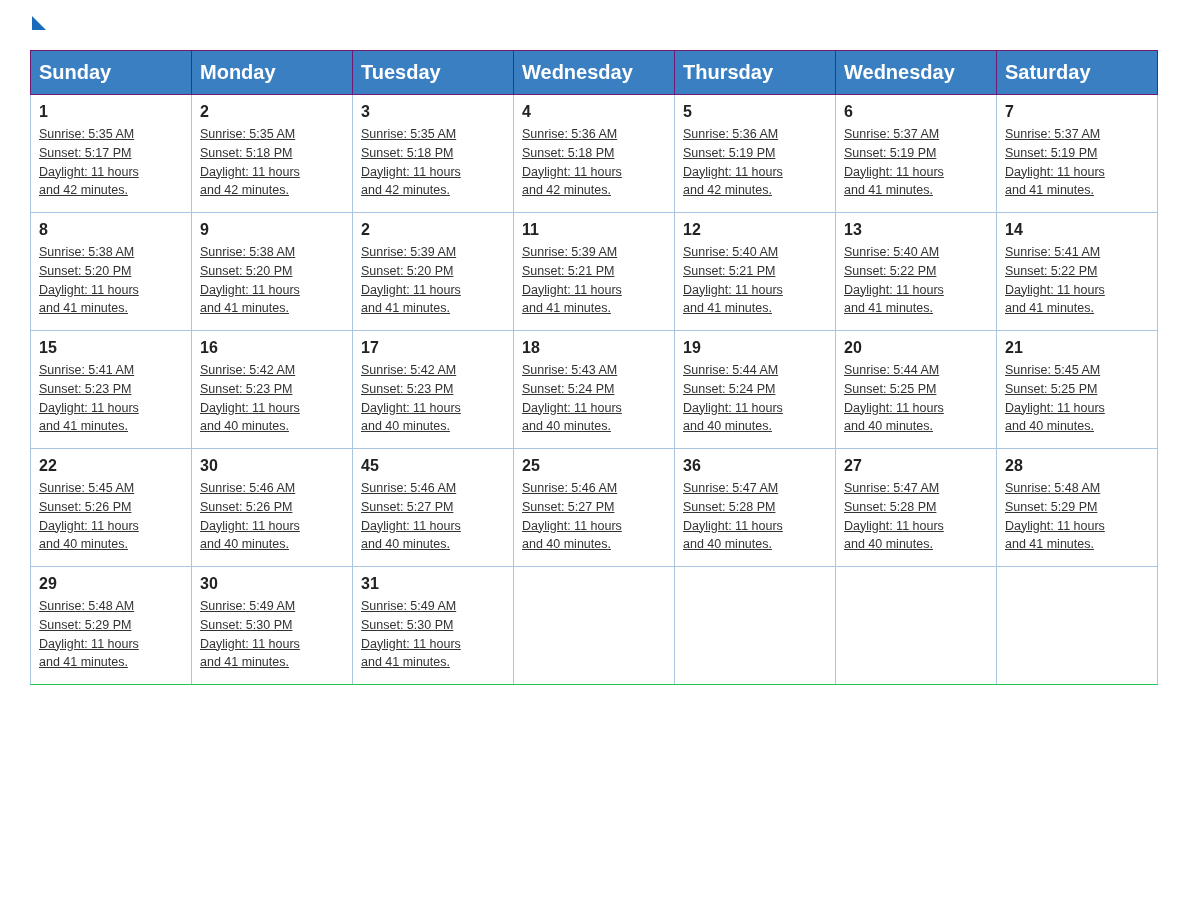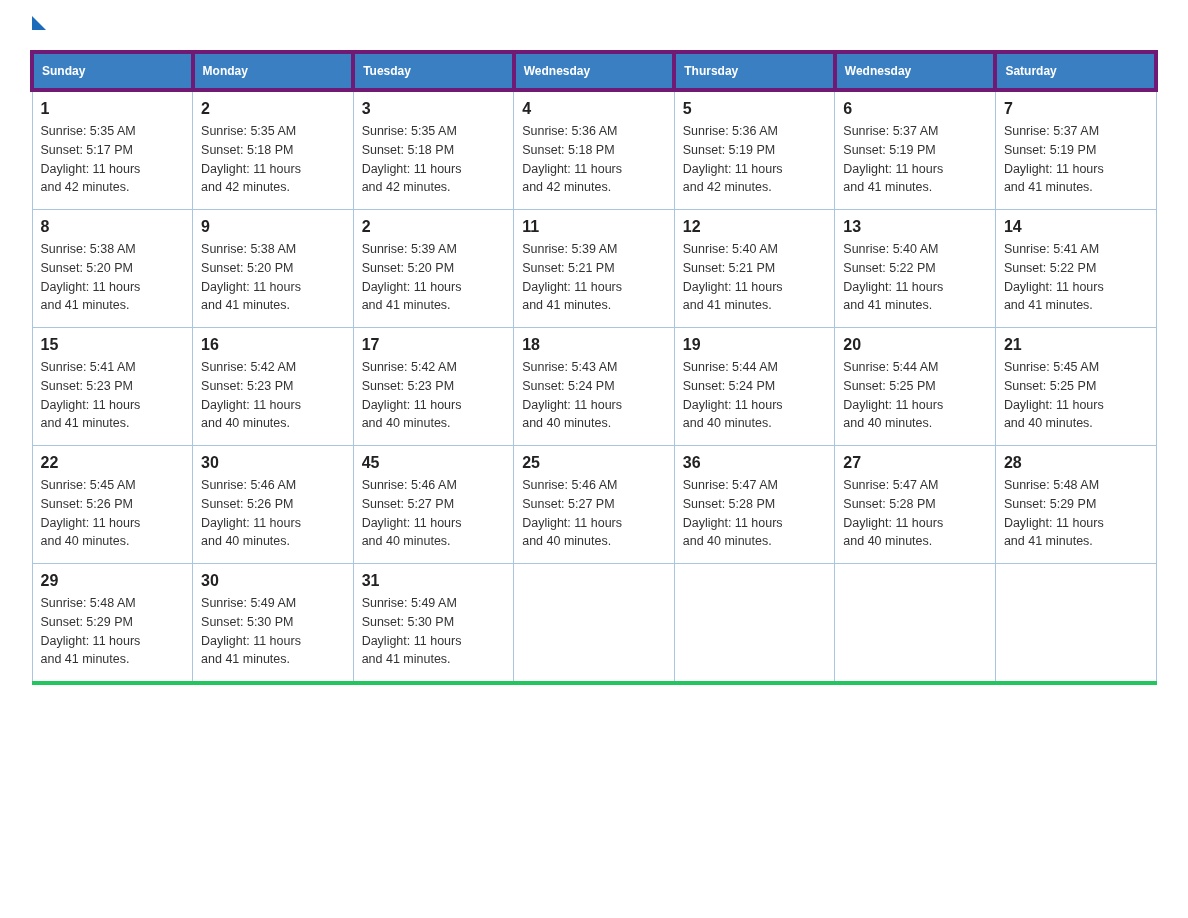--- a/index.html
+++ b/index.html
@@ -63,50 +63,51 @@
       margin-top: 4px;
     }
     .calendar {
       width: 100%;
       border-collapse: collapse;
       border: 1px solid #3a7fc1;
     }
     .calendar th {
       background-color: #3a7fc1;
       color: #fff;
-      font-size: 12px;
+      font-size: 20px;
       font-weight: bold;
       padding: 10px 8px;
       text-align: left;
-      border: 4px solid #701a75;
+      border: 1px solid #701a75;
     }
     .calendar td {
       vertical-align: top;
       padding: 8px 8px 12px 8px;
       border: 1px solid #aac5e0;
       width: 14.28%;
       min-height: 110px;
     }
     .day-num {
       font-size: 16px;
       font-weight: bold;
       color: #222;
       display: block;
       margin-bottom: 4px;
     }
     .day-info {
       font-size: 12.5px;
       color: #333;
       line-height: 1.5;
+      text-decoration: underline;
     }
     .empty-cell {
       background: #fff;
     }
     tr:last-child td {
-      border-bottom: 4px solid #22c55e;
+      border-bottom: 1px solid #22c55e;
     }
   </style>
 </head>
 <body>
 
 <div class="header">
   <div class="logo-wrapper">
     <div class="logo-line1">
       <span class="logo-text"></span>
       <span class="logo-triangle"></span>

